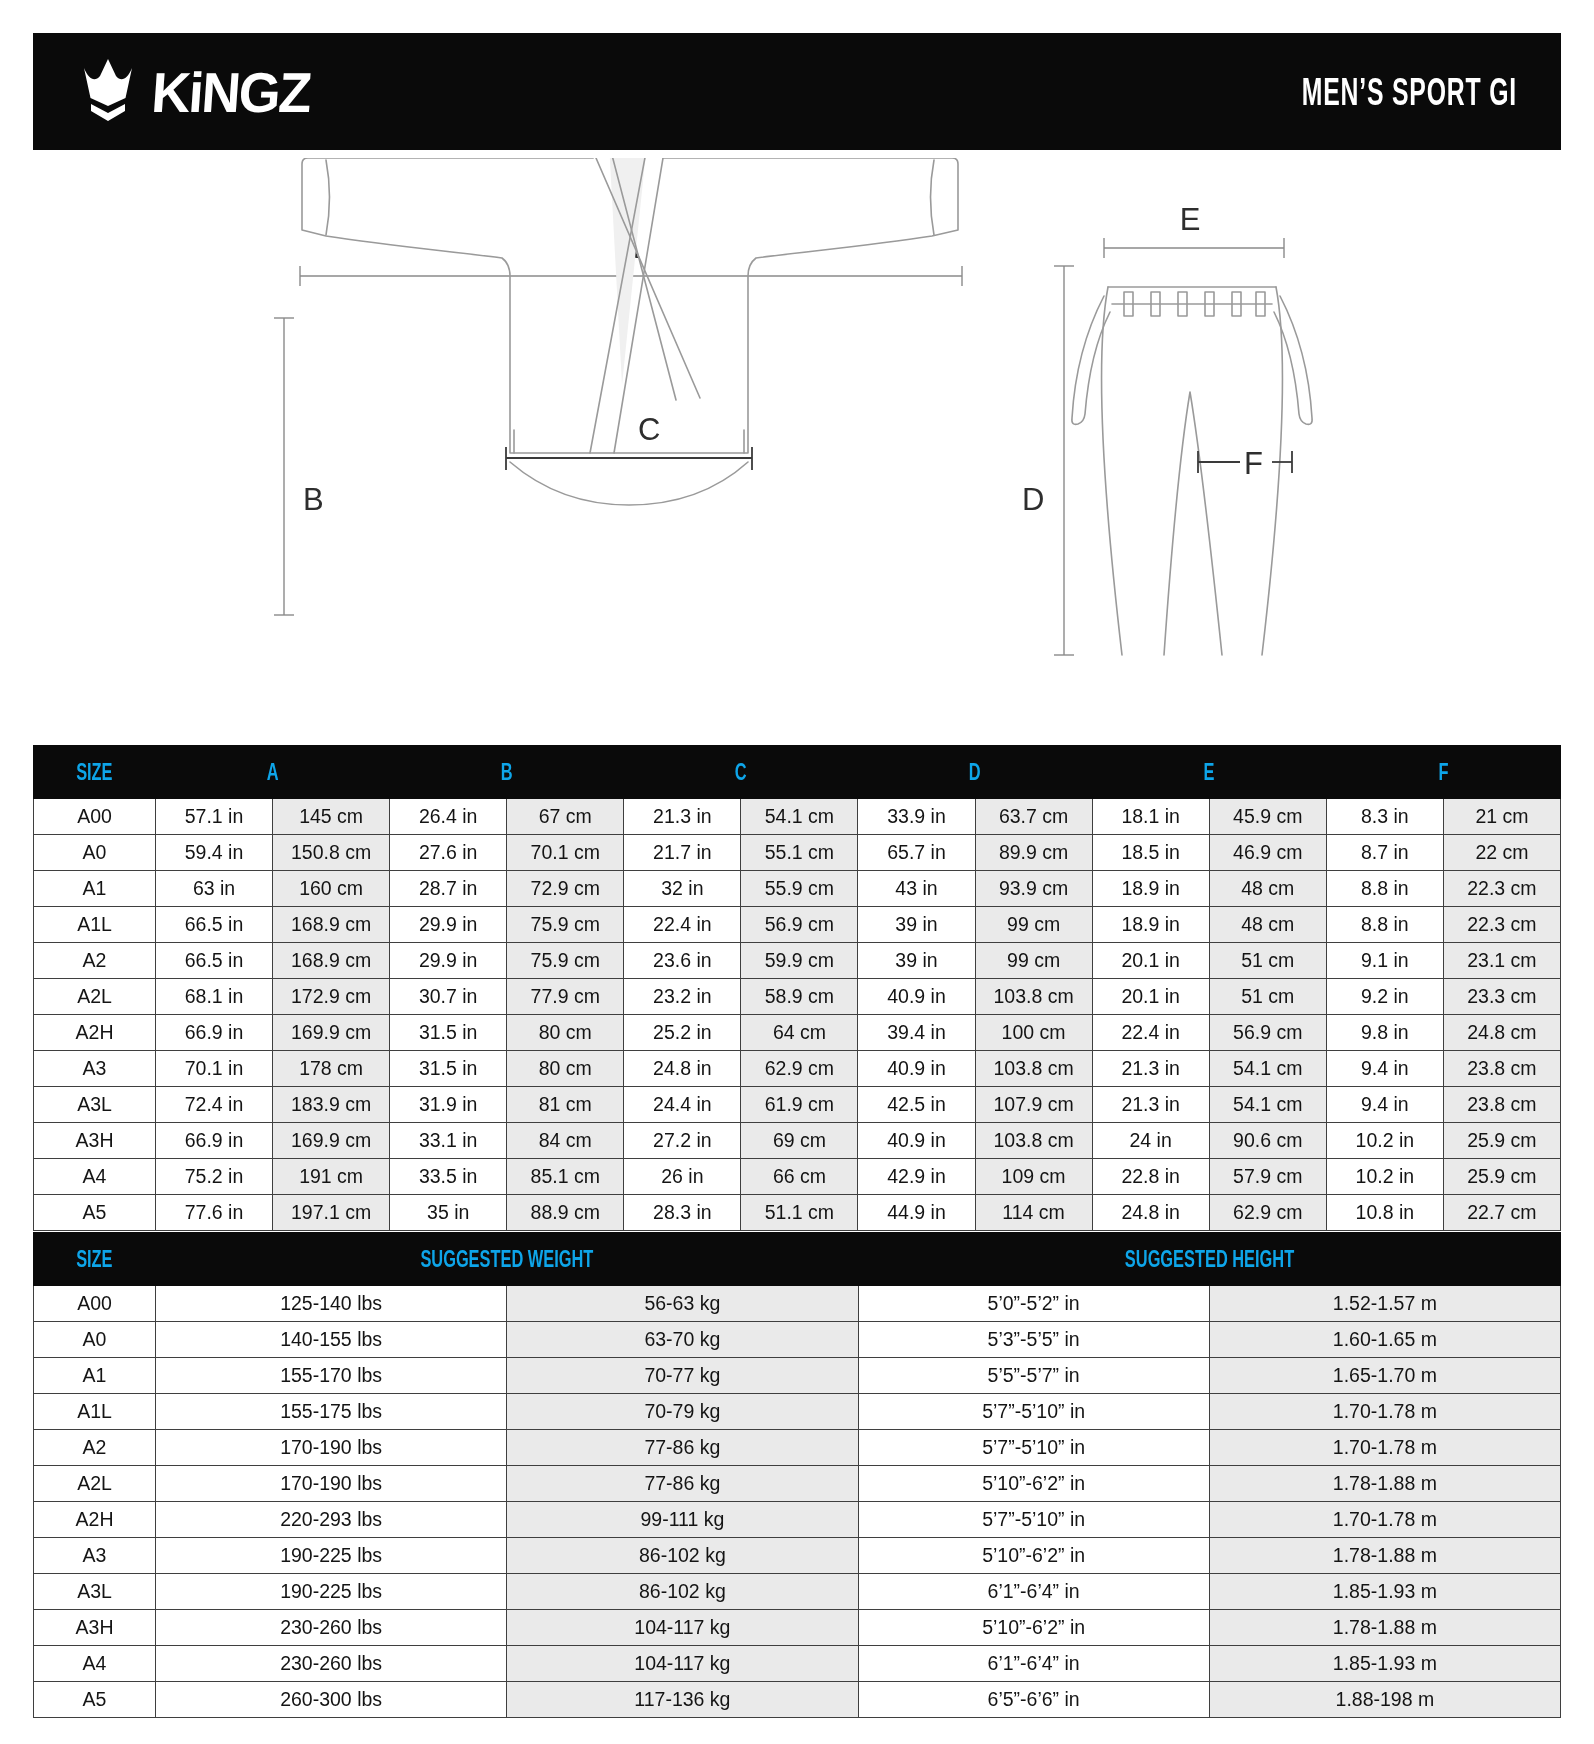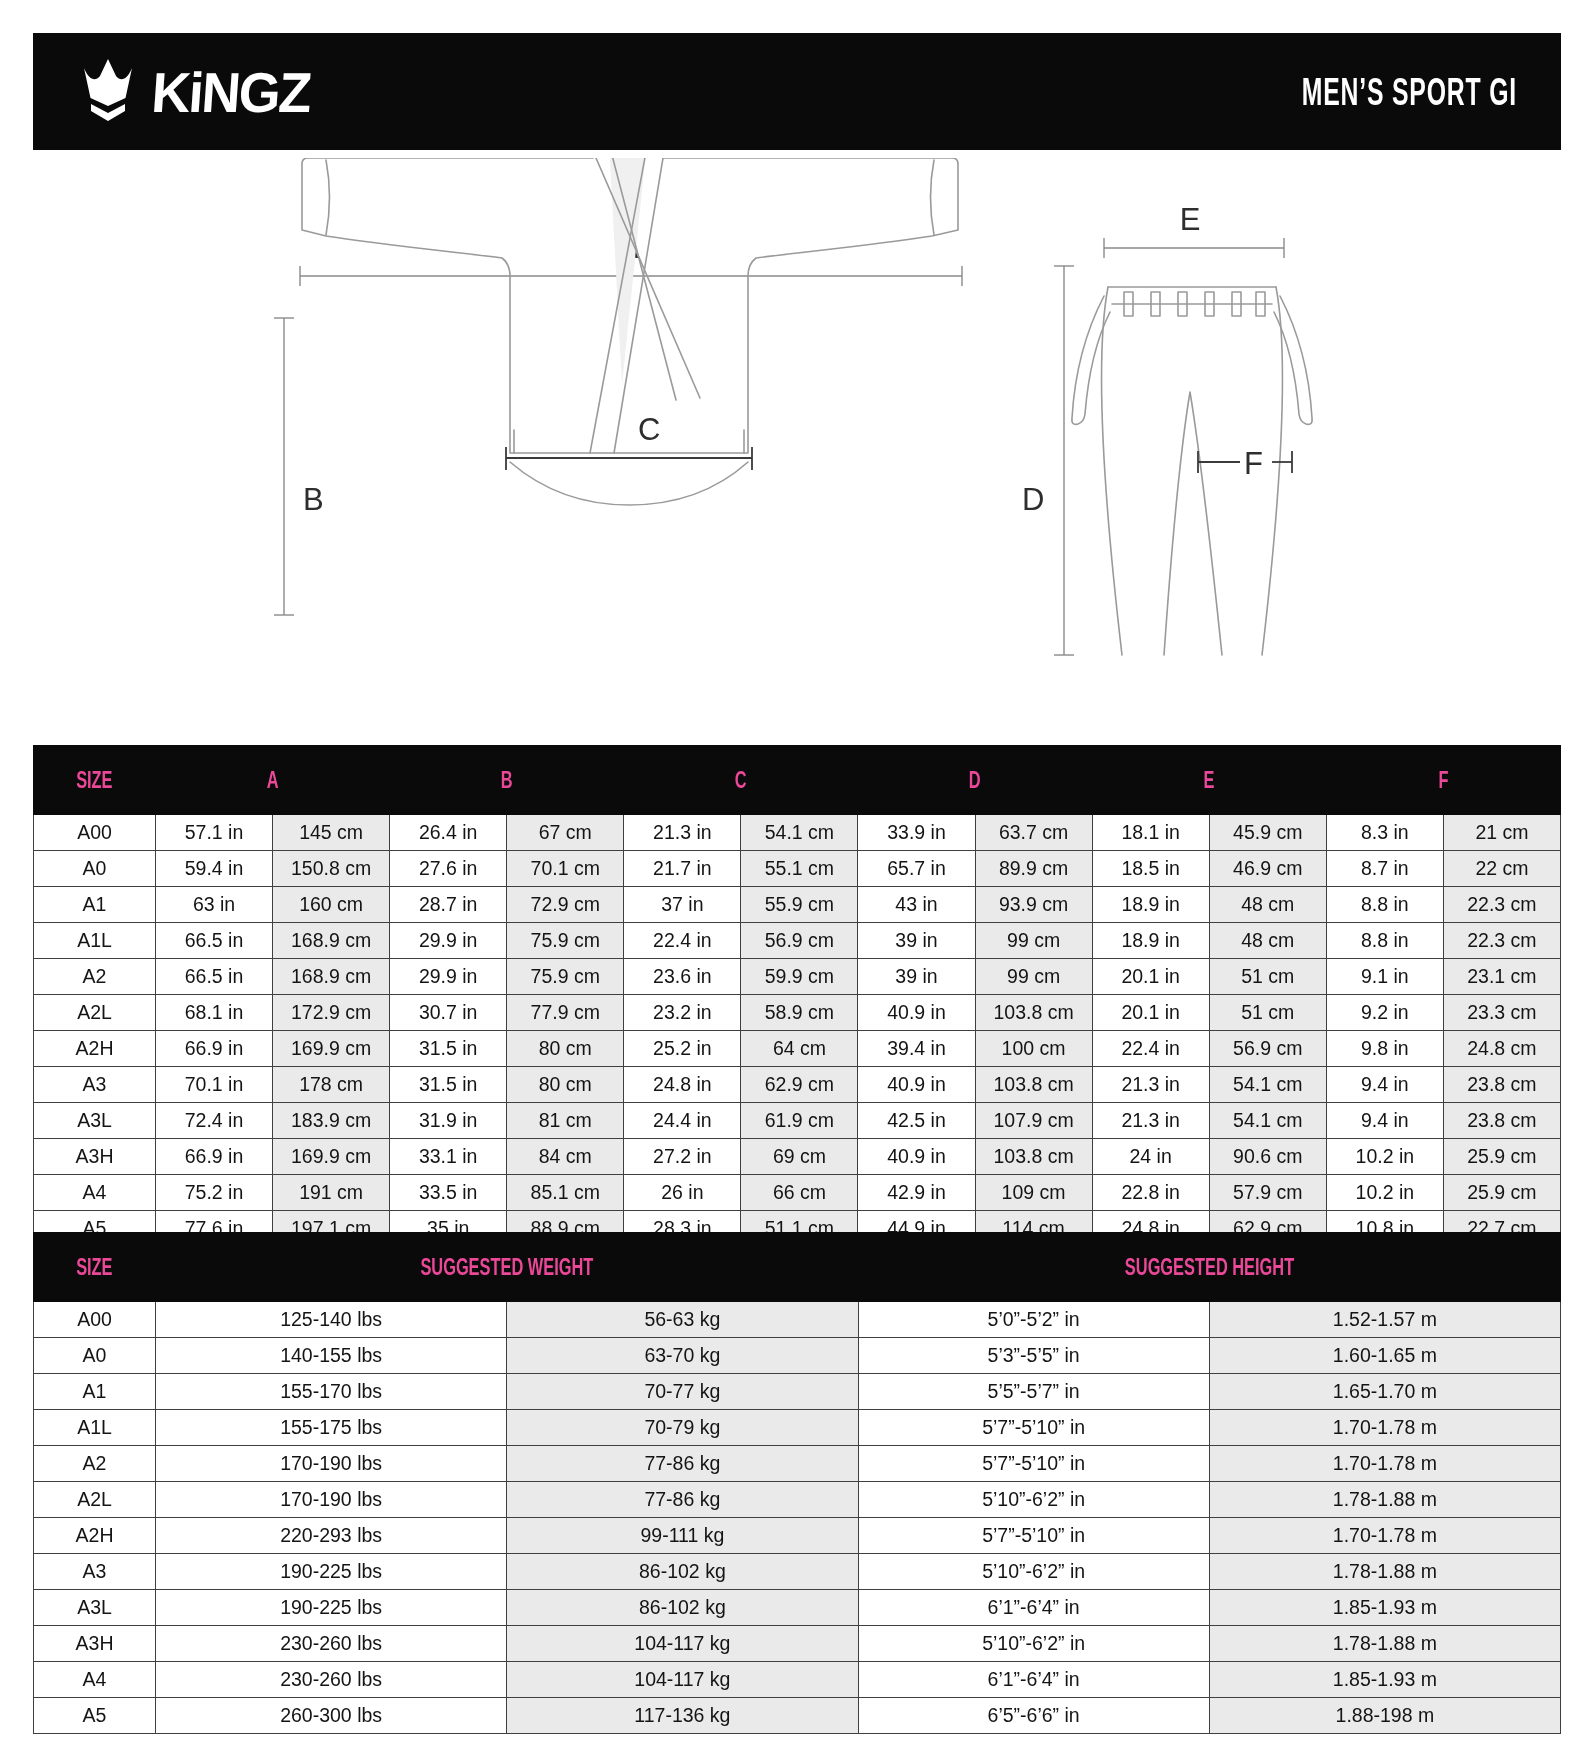--- a/index.html
+++ b/index.html
@@ -19,22 +19,22 @@
   
   .diagram{position:absolute;left:0;top:158px;width:1594px;height:520px;}
   .garment{fill:none;stroke:#9a9a9a;stroke-width:1.6;stroke-linejoin:round;stroke-linecap:round;}
   .dim{fill:none;stroke:#8a8a8a;stroke-width:1.4;stroke-linecap:butt;}
   .dim-strong{fill:none;stroke:#3a3a3a;stroke-width:1.8;}
   .dim-label{fill:#2e2e2e;font-size:31px;font-family:"Liberation Sans",sans-serif;}
 
   
   table.data-table{position:absolute;left:33px;width:1528px;border-collapse:collapse;table-layout:fixed;
                    font-size:19.5px;color:#141414;}
-  table.data-table th{background:#0a0a0a;color:#ec4899;height:52px;border:1px solid #0a0a0a;
-                      font-weight:700;font-size:21px;padding:8px;}
+  table.data-table th{background:#0a0a0a;color:#0ea5e9;height:52px;border:1px solid #0a0a0a;
+                      font-weight:700;font-size:21px;padding:0;}
   table.data-table th .condensed{display:inline-block;transform:scale(0.78,1.18);white-space:nowrap;}
   table.data-table td{border:1px solid #3f3f3f;height:35px;text-align:center;vertical-align:middle;
                       background:#fff;padding:0;overflow:hidden;white-space:nowrap;}
   table.data-table td:nth-child(odd):not(:first-child){background:#eaeaea;}
   #size-table{top:745px;}
   #fit-table{top:1232px;}
 </style>
 </head>
 <body>
 
@@ -168,21 +168,21 @@
           <td>8.7 in</td>
           <td>22 cm</td>
         </tr>
 
         <tr>
           <td>A1</td>
           <td>63 in</td>
           <td>160 cm</td>
           <td>28.7 in</td>
           <td>72.9 cm</td>
-          <td>37 in</td>
+          <td>32 in</td>
           <td>55.9 cm</td>
           <td>43 in</td>
           <td>93.9 cm</td>
           <td>18.9 in</td>
           <td>48 cm</td>
           <td>8.8 in</td>
           <td>22.3 cm</td>
         </tr>
 
         <tr>

